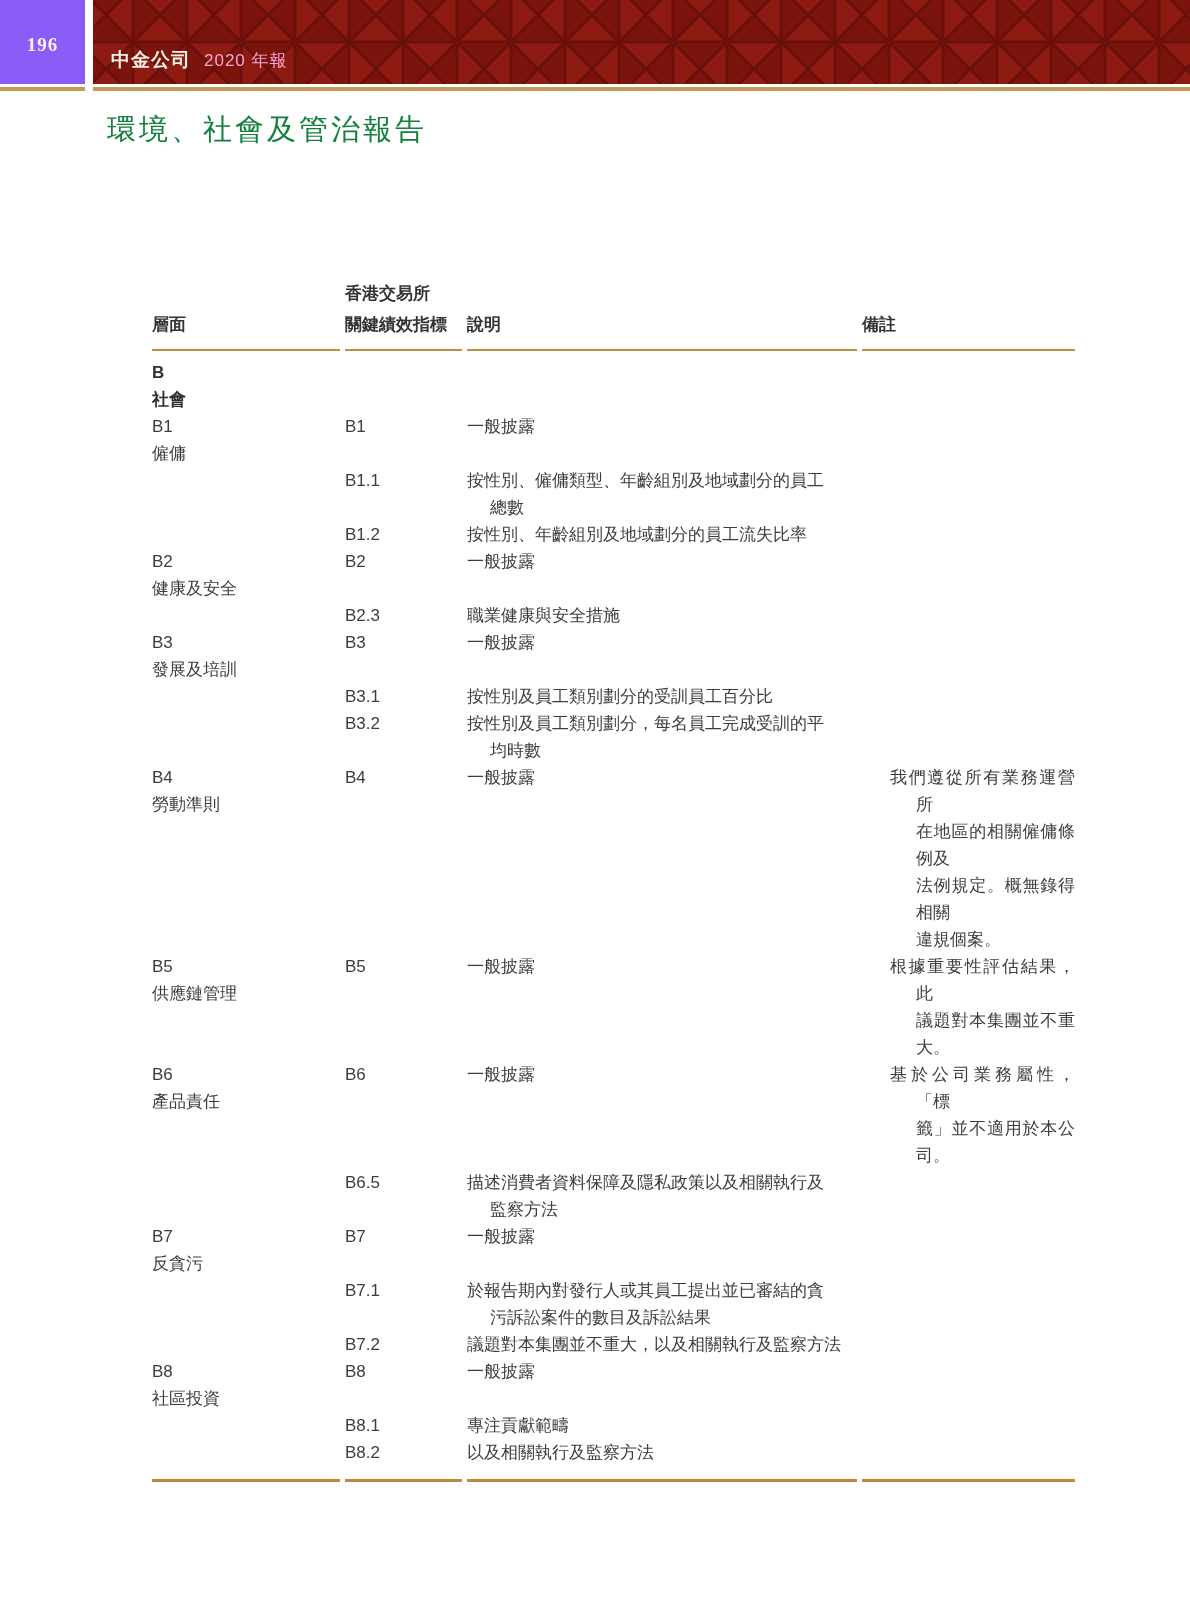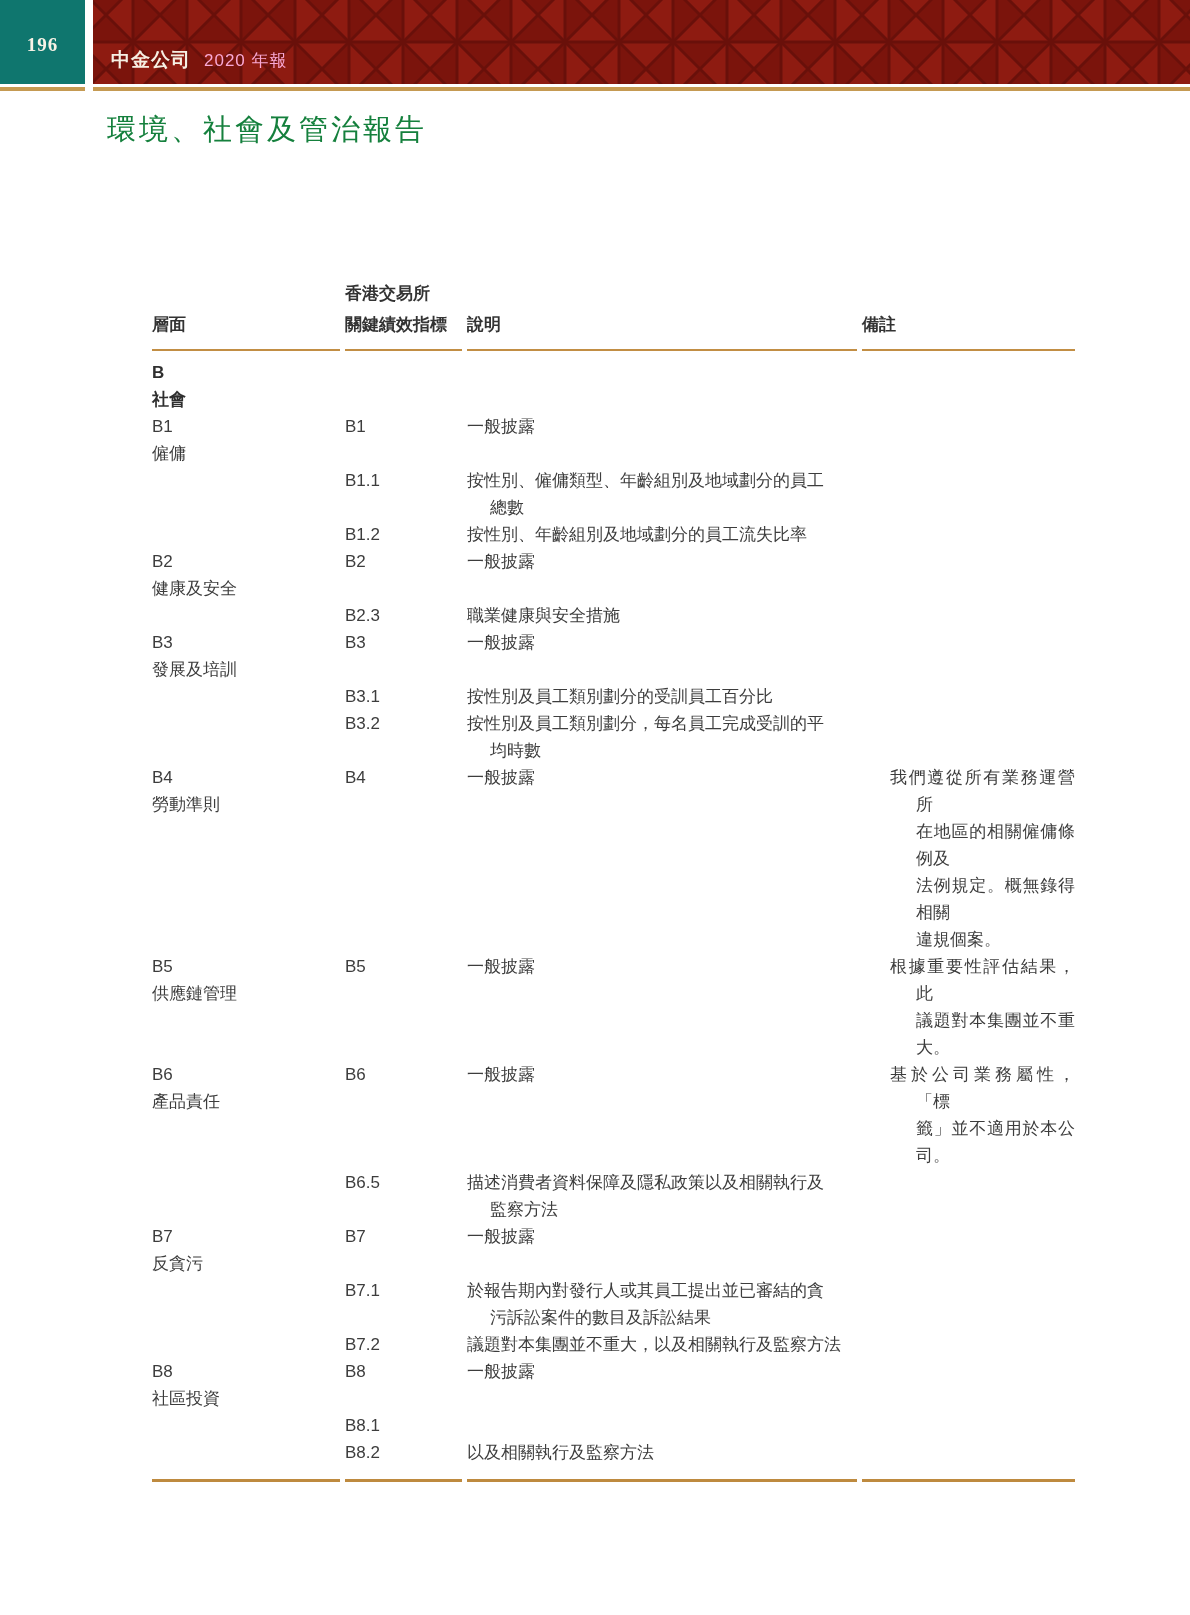--- a/index.html
+++ b/index.html
@@ -8,21 +8,21 @@
     width:1190px;
     height:1615px;
     background:#ffffff;
     font-family:"Liberation Sans", sans-serif;
     color:#3d3d3d;
     overflow:hidden;
   }
   
   .header-row{display:flex;gap:8px;height:84px;}
   .page-num-box{
-    width:85px;background:#0f766e;color:#F8F2E6;
+    width:85px;background:#8b5cf6;color:#F8F2E6;
     display:flex;align-items:center;justify-content:center;
     font-family:"Liberation Serif", serif;font-size:19px;font-weight:bold;
     letter-spacing:1px;padding-top:6px;box-sizing:border-box;
   }
   .banner{flex:1;position:relative;background:#8E1B11;}
   .banner svg{position:absolute;inset:0;width:100%;height:100%;display:block;}
   .banner-text{position:absolute;left:18px;top:60px;transform:translateY(-50%);white-space:nowrap;}
   .company{color:#F6EFE3;font-weight:bold;font-size:19px;margin-right:13px;letter-spacing:1px;}
   .report{color:#f9a8d4;font-size:17px;letter-spacing:1px;}
   .rule-row{display:flex;gap:8px;margin-top:3px;}
@@ -225,20 +225,21 @@
         </div>
         <div class="tr">
           <div class="td c1"><div class="code">B8</div><div class="label">社區投資</div></div>
           <div class="td c2">B8</div>
           <div class="td c3 desc">一般披露</div>
           <div class="td c4 remark"></div>
         </div>
         <div class="tr">
           <div class="td c1"></div>
           <div class="td c2">B8.1</div>
+          <div class="td c3 desc">專注貢獻範疇</div>
           <div class="td c4 remark"></div>
         </div>
         <div class="tr">
           <div class="td c1"></div>
           <div class="td c2">B8.2</div>
           <div class="td c3 desc">以及相關執行及監察方法</div>
           <div class="td c4 remark"></div>
         </div>
       </div>
 

